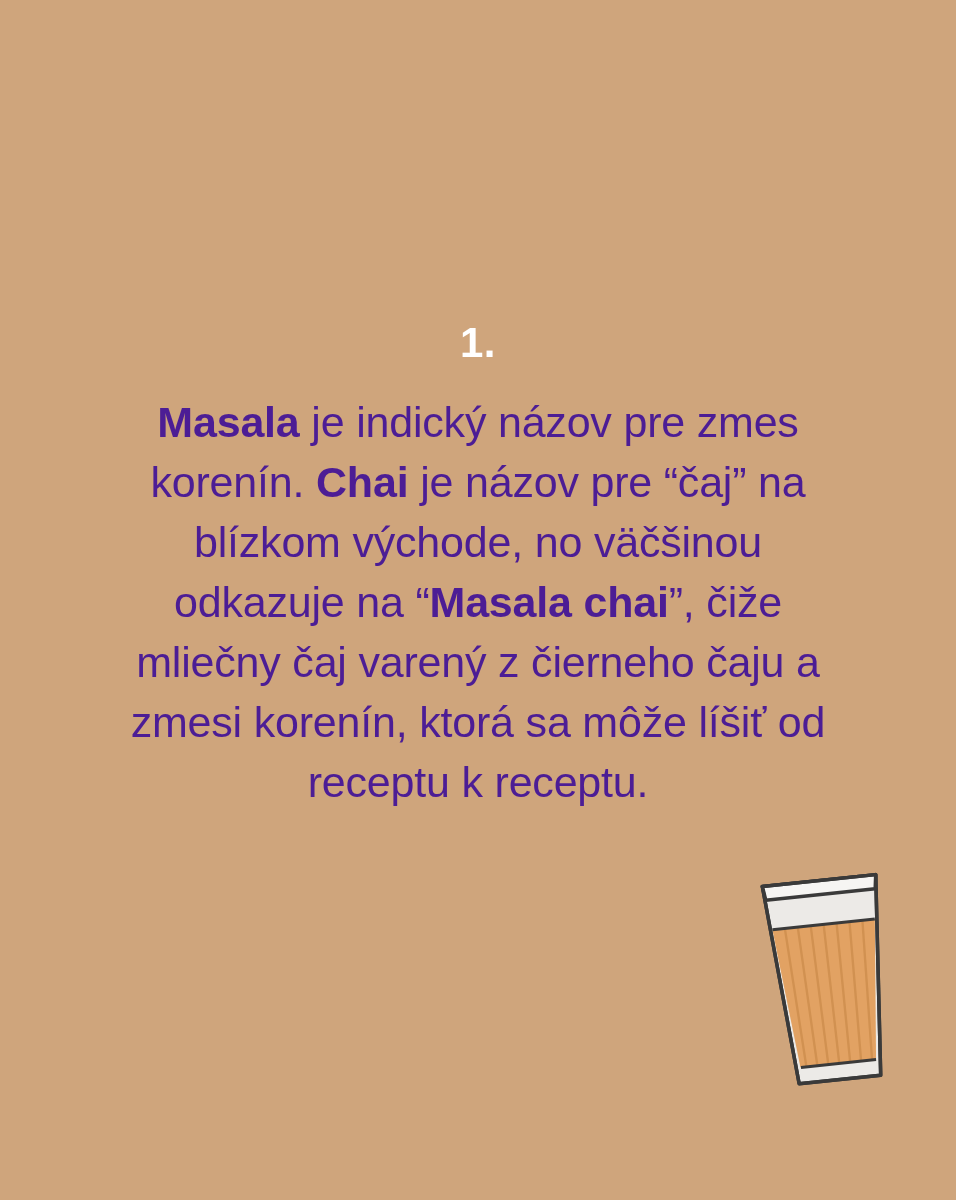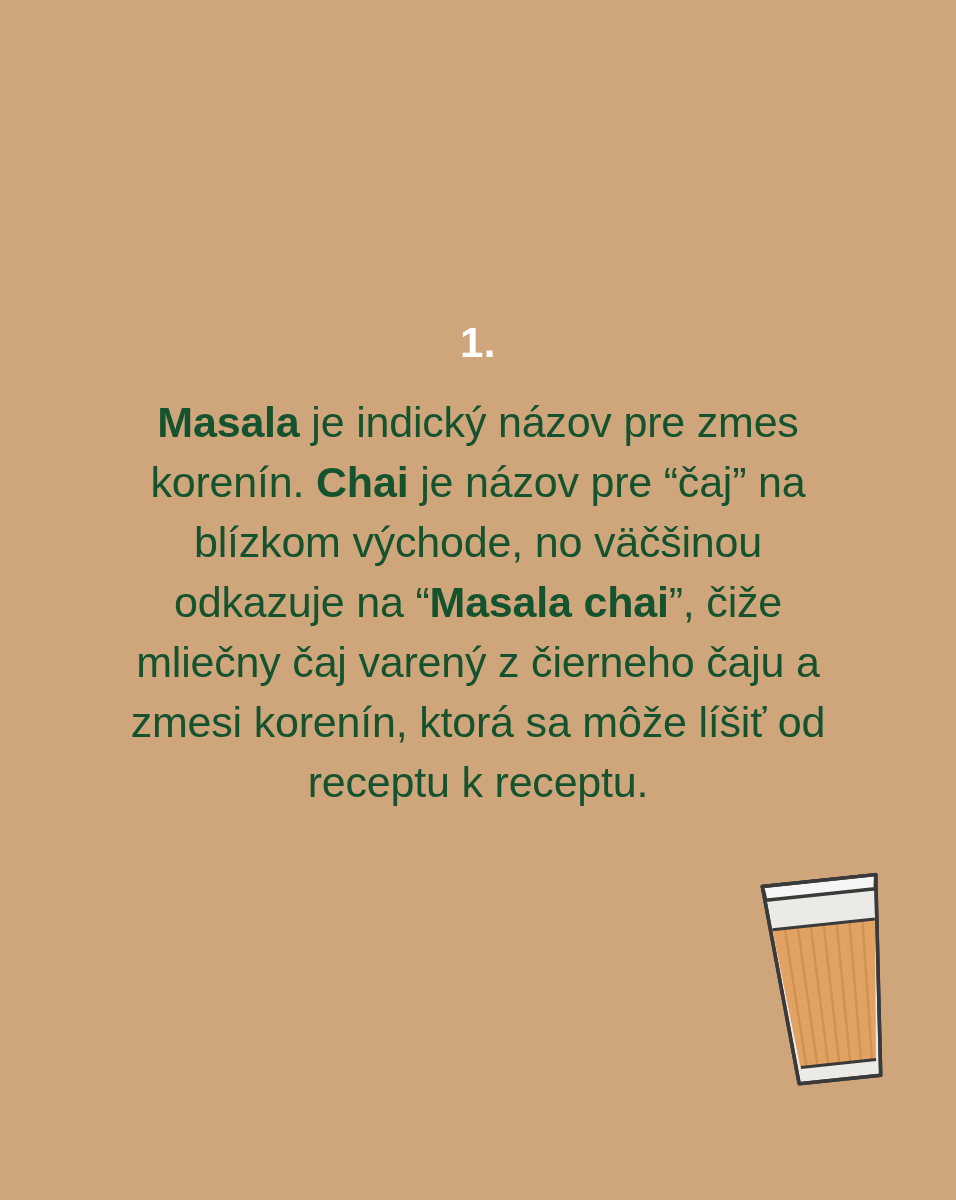--- a/index.html
+++ b/index.html
@@ -34,21 +34,21 @@
     letter-spacing: 0.5px;
     line-height: 1;
   }
 
   .body-text {
     position: absolute;
     top: 392px;
     left: 108px;
     width: 740px;
     text-align: center;
-    color: #14532d;
+    color: #4c1d95;
     font-size: 43px;
     line-height: 60px;
     font-weight: 400;
     letter-spacing: -0.2px;
   }
 
   .body-text b {
     font-weight: 700;
   }
 

